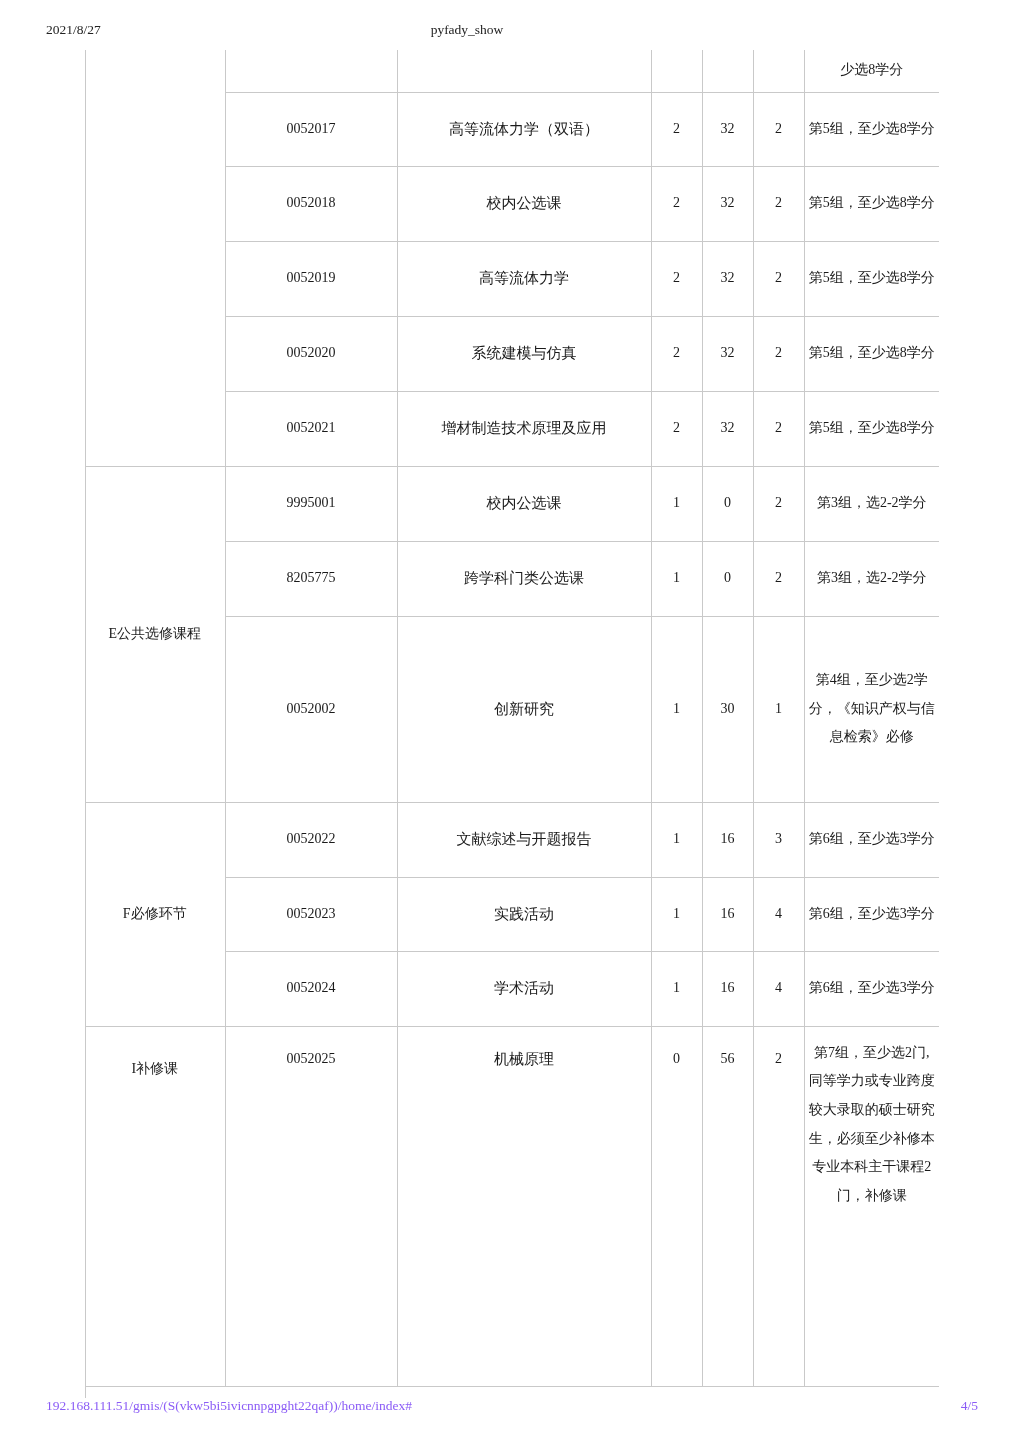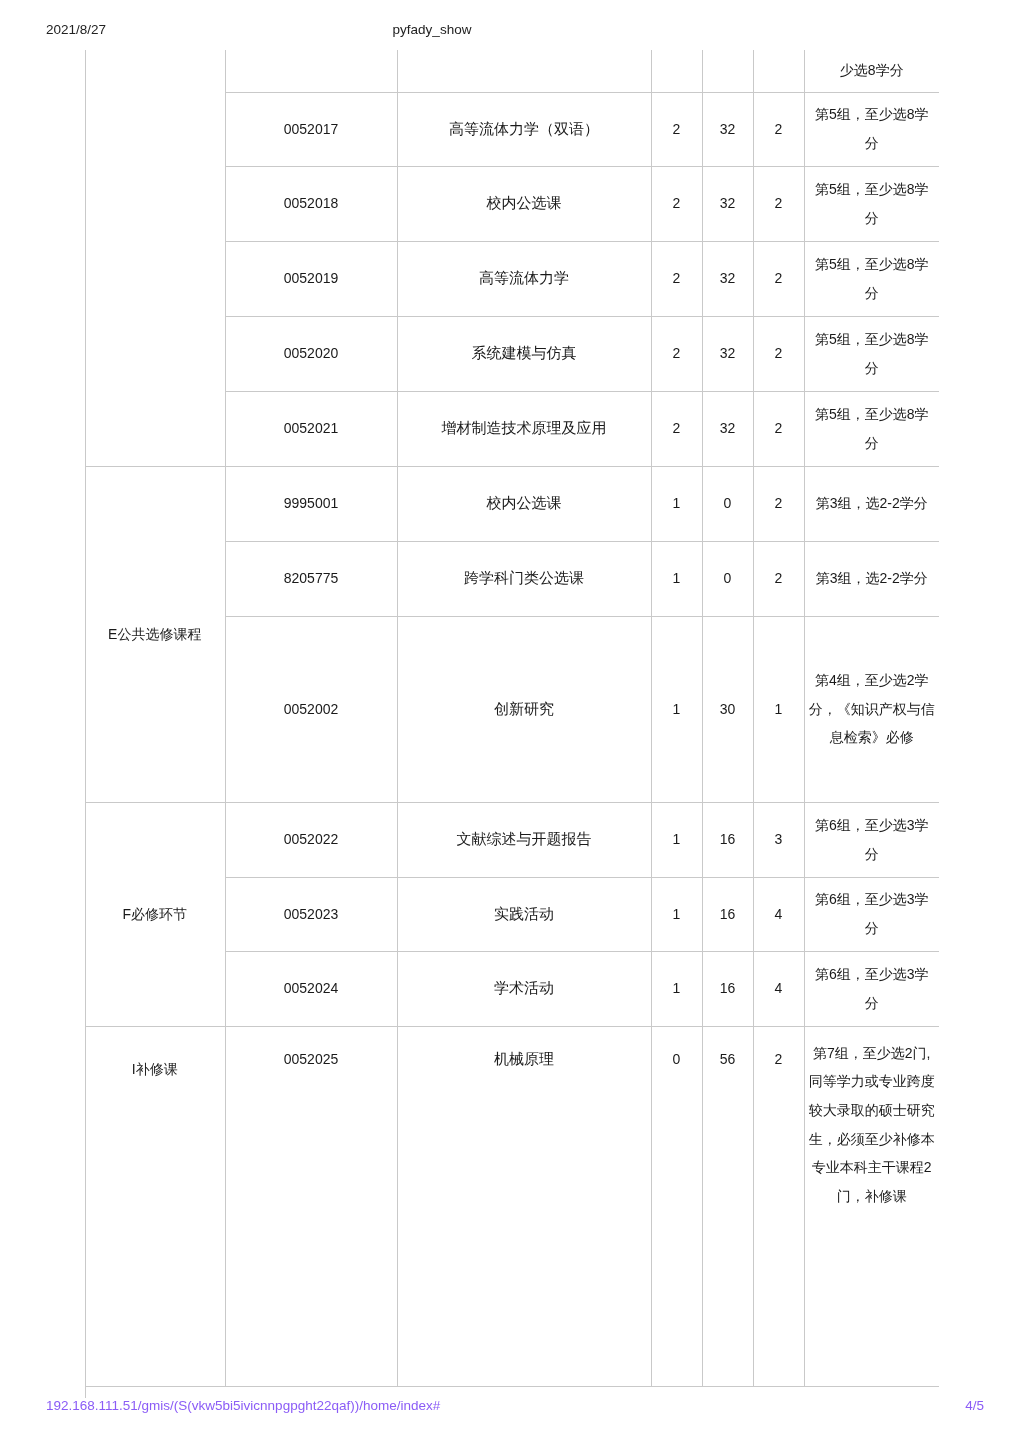--- a/index.html
+++ b/index.html
@@ -13,20 +13,21 @@
     font-family: "Liberation Sans", sans-serif;
     color: #1a1a1a;
     position: relative;
     overflow: hidden;
   }
   .page {
     position: relative;
     width: 1024px;
     height: 1448px;
     box-sizing: border-box;
+    font-family: Liberation Serif, serif;
   }
   
   .print-header {
     position: absolute;
     top: 22px;
     left: 0;
     width: 1024px;
     height: 20px;
     font-size: 13.5px;
     color: #222;
@@ -36,40 +37,41 @@
     left: 46px;
     top: 0;
     white-space: nowrap;
   }
   .print-header .hdr-title {
     position: absolute;
     left: 0;
     top: 0;
     width: 864px;
     text-align: center;
+    padding-left: 35px;
   }
   
   .print-footer {
     position: absolute;
     bottom: 30px;
     left: 0;
     width: 1024px;
     height: 20px;
     font-size: 13.5px;
     color: #8b5cf6;
   }
   .print-footer .ftr-url {
     position: absolute;
     left: 46px;
     top: 0;
     white-space: nowrap;
   }
   .print-footer .ftr-page {
     position: absolute;
-    right: 40px;
+    right: 46px;
     top: 0;
     white-space: nowrap;
   }
   
   .table-wrap {
     position: absolute;
     left: 85px;
     top: 50px;
     width: 854px;
   }

